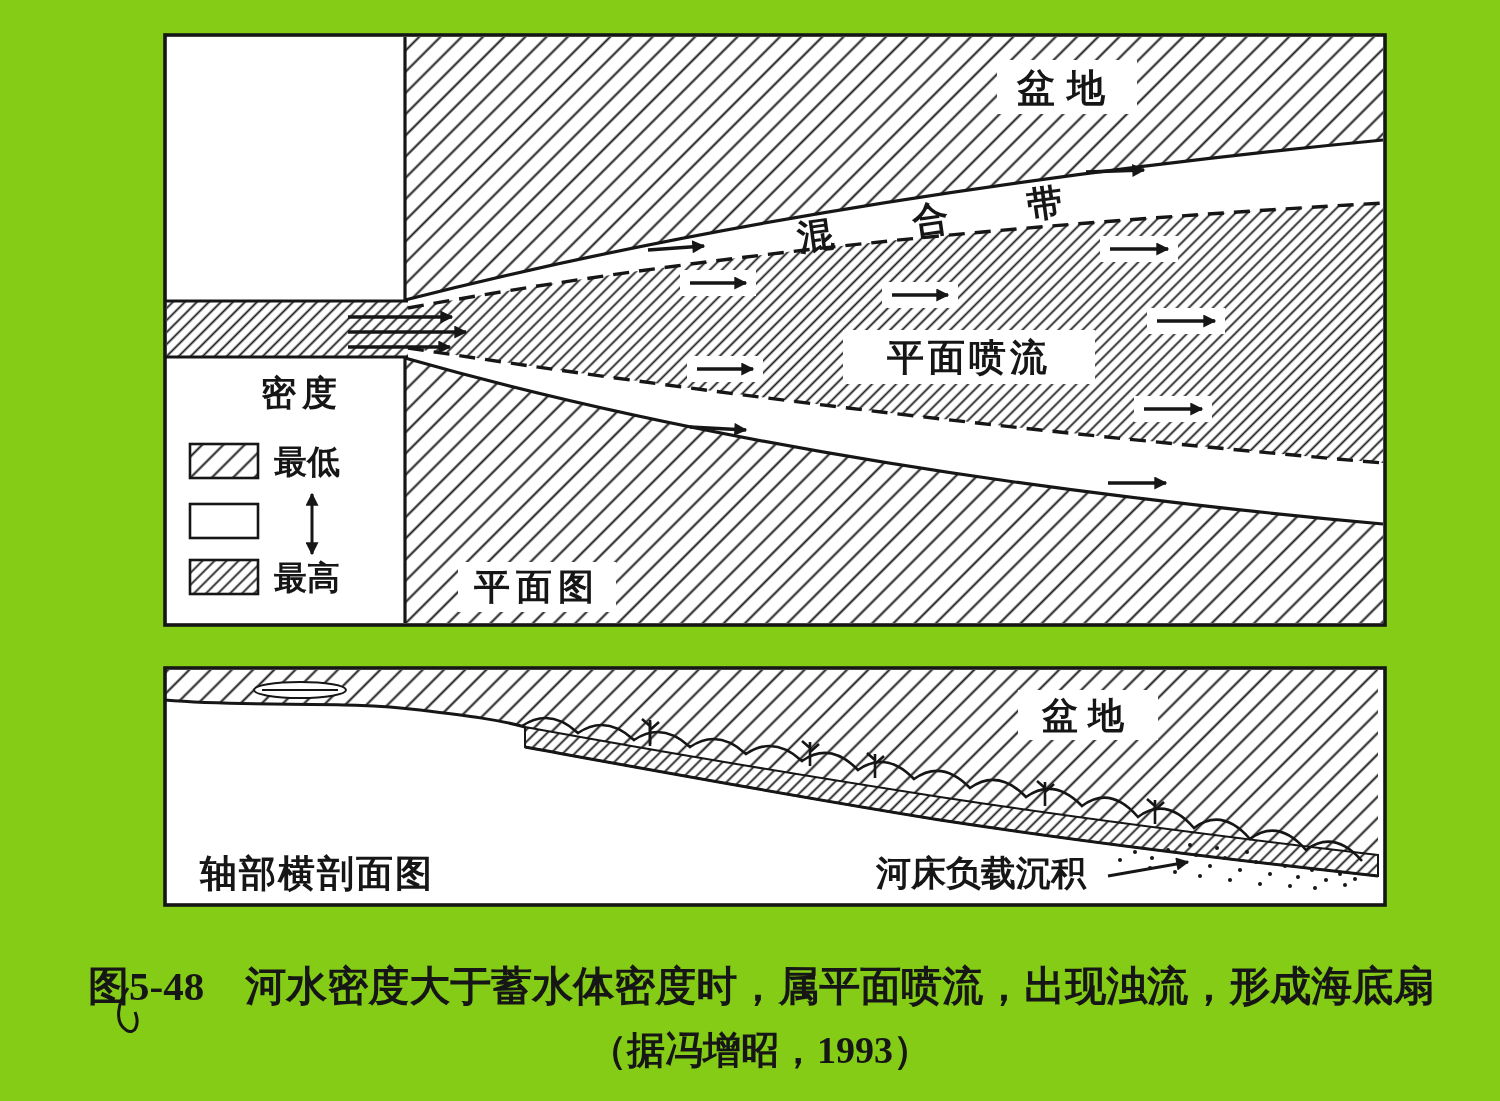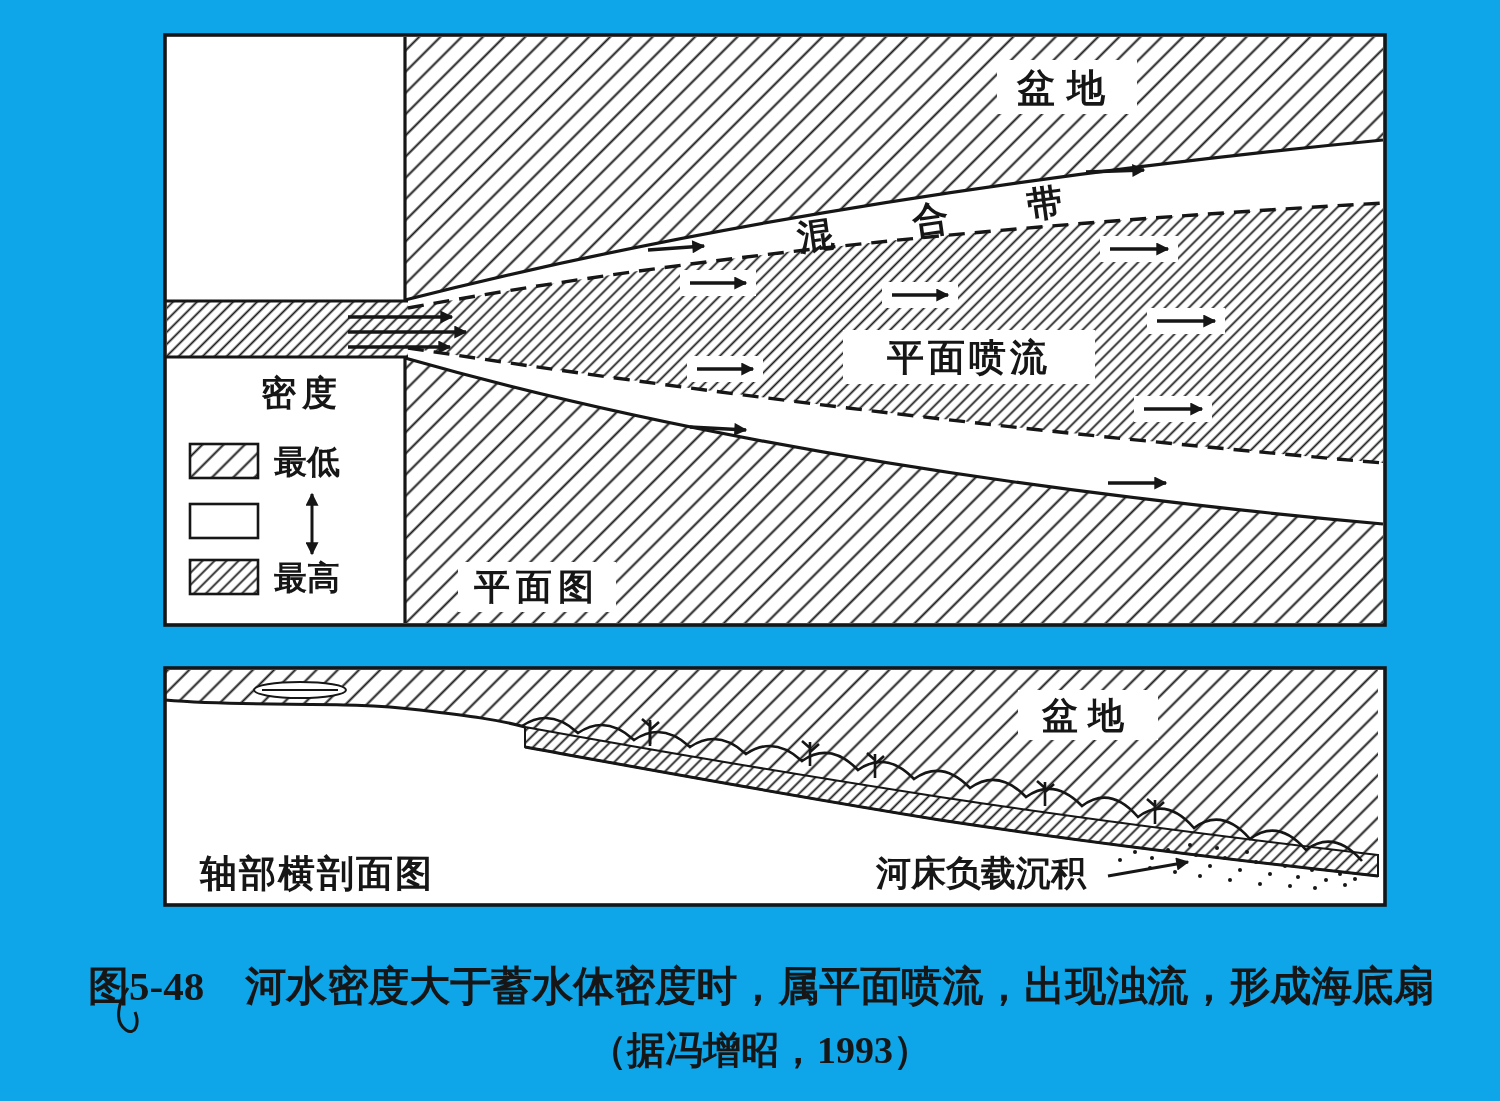--- a/index.html
+++ b/index.html
@@ -1,16 +1,16 @@
 <!DOCTYPE html>
 <html><head>
 <meta charset="utf-8">
 <style>
   html,body{margin:0;padding:0;background:#ffffff;}
-  .page{position:relative;width:1500px;height:1101px;background:#0ea5e9;overflow:hidden;
+  .page{position:relative;width:1500px;height:1101px;background:#84cc16;overflow:hidden;
         font-family:"Liberation Serif","DejaVu Serif",serif;}
   svg{position:absolute;left:0;top:0;}
   text{fill:#161616;font-family:"Liberation Serif","DejaVu Serif",serif;}
   .lbl{font-weight:700;}
 </style>
 </head>
 <body>
 
 <div class="page">
 <svg width="1500" height="1101" viewBox="0 0 1500 1101">

